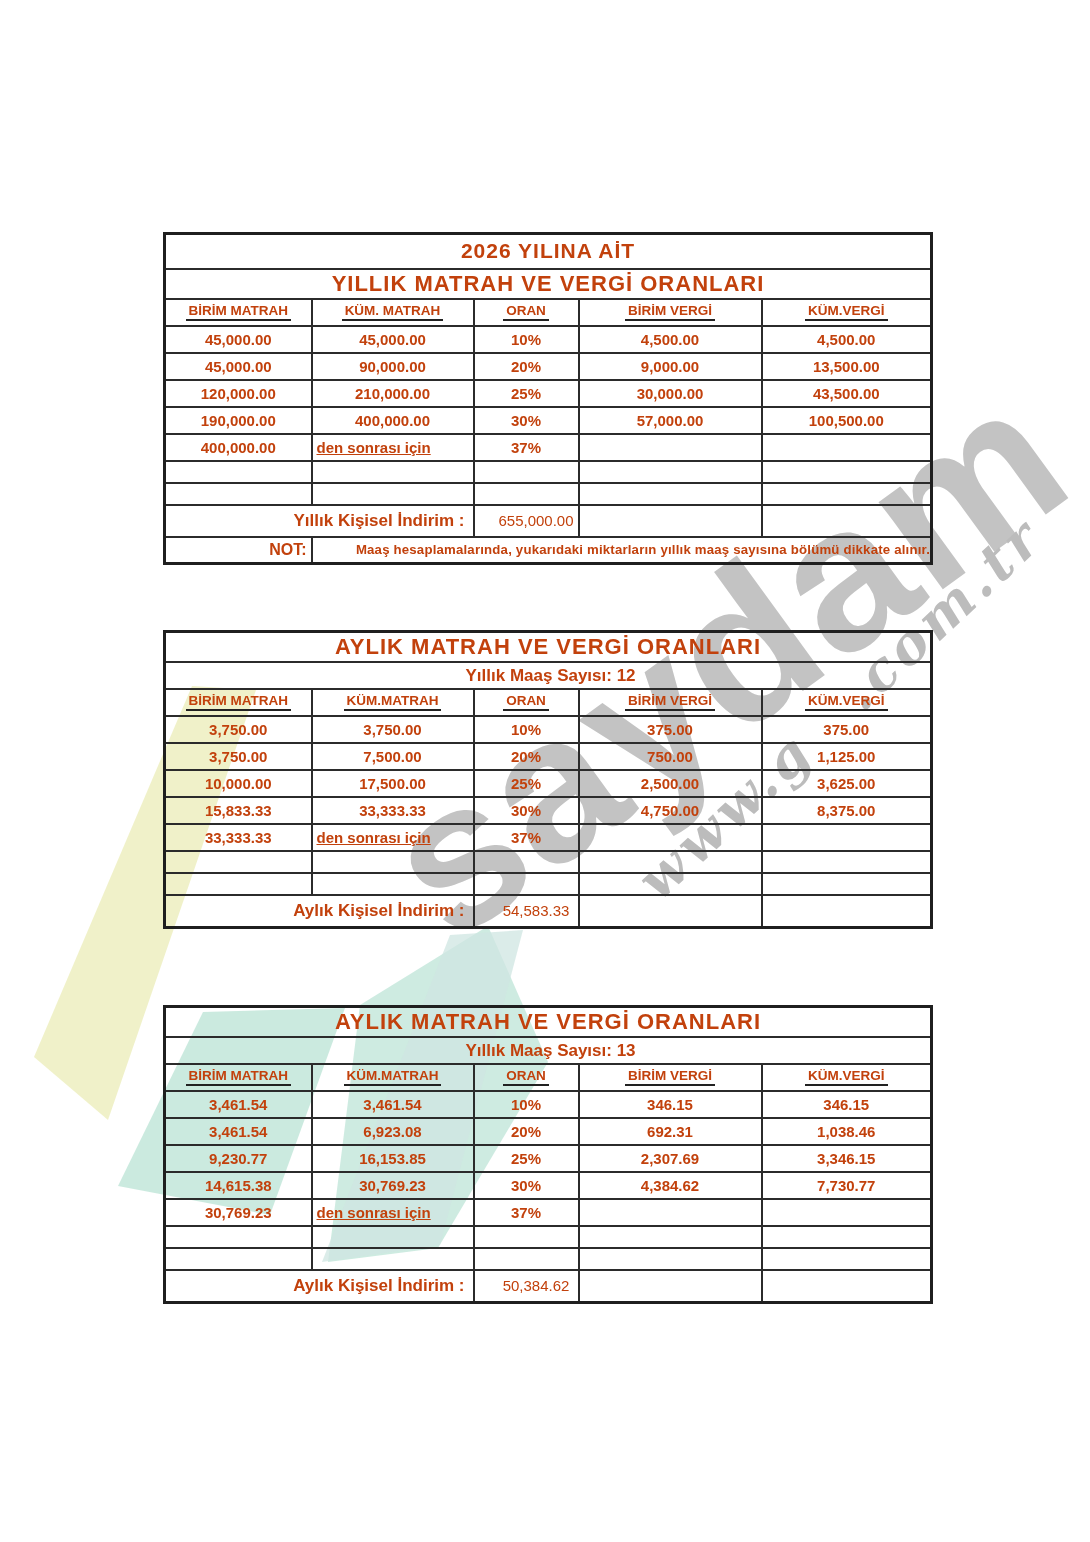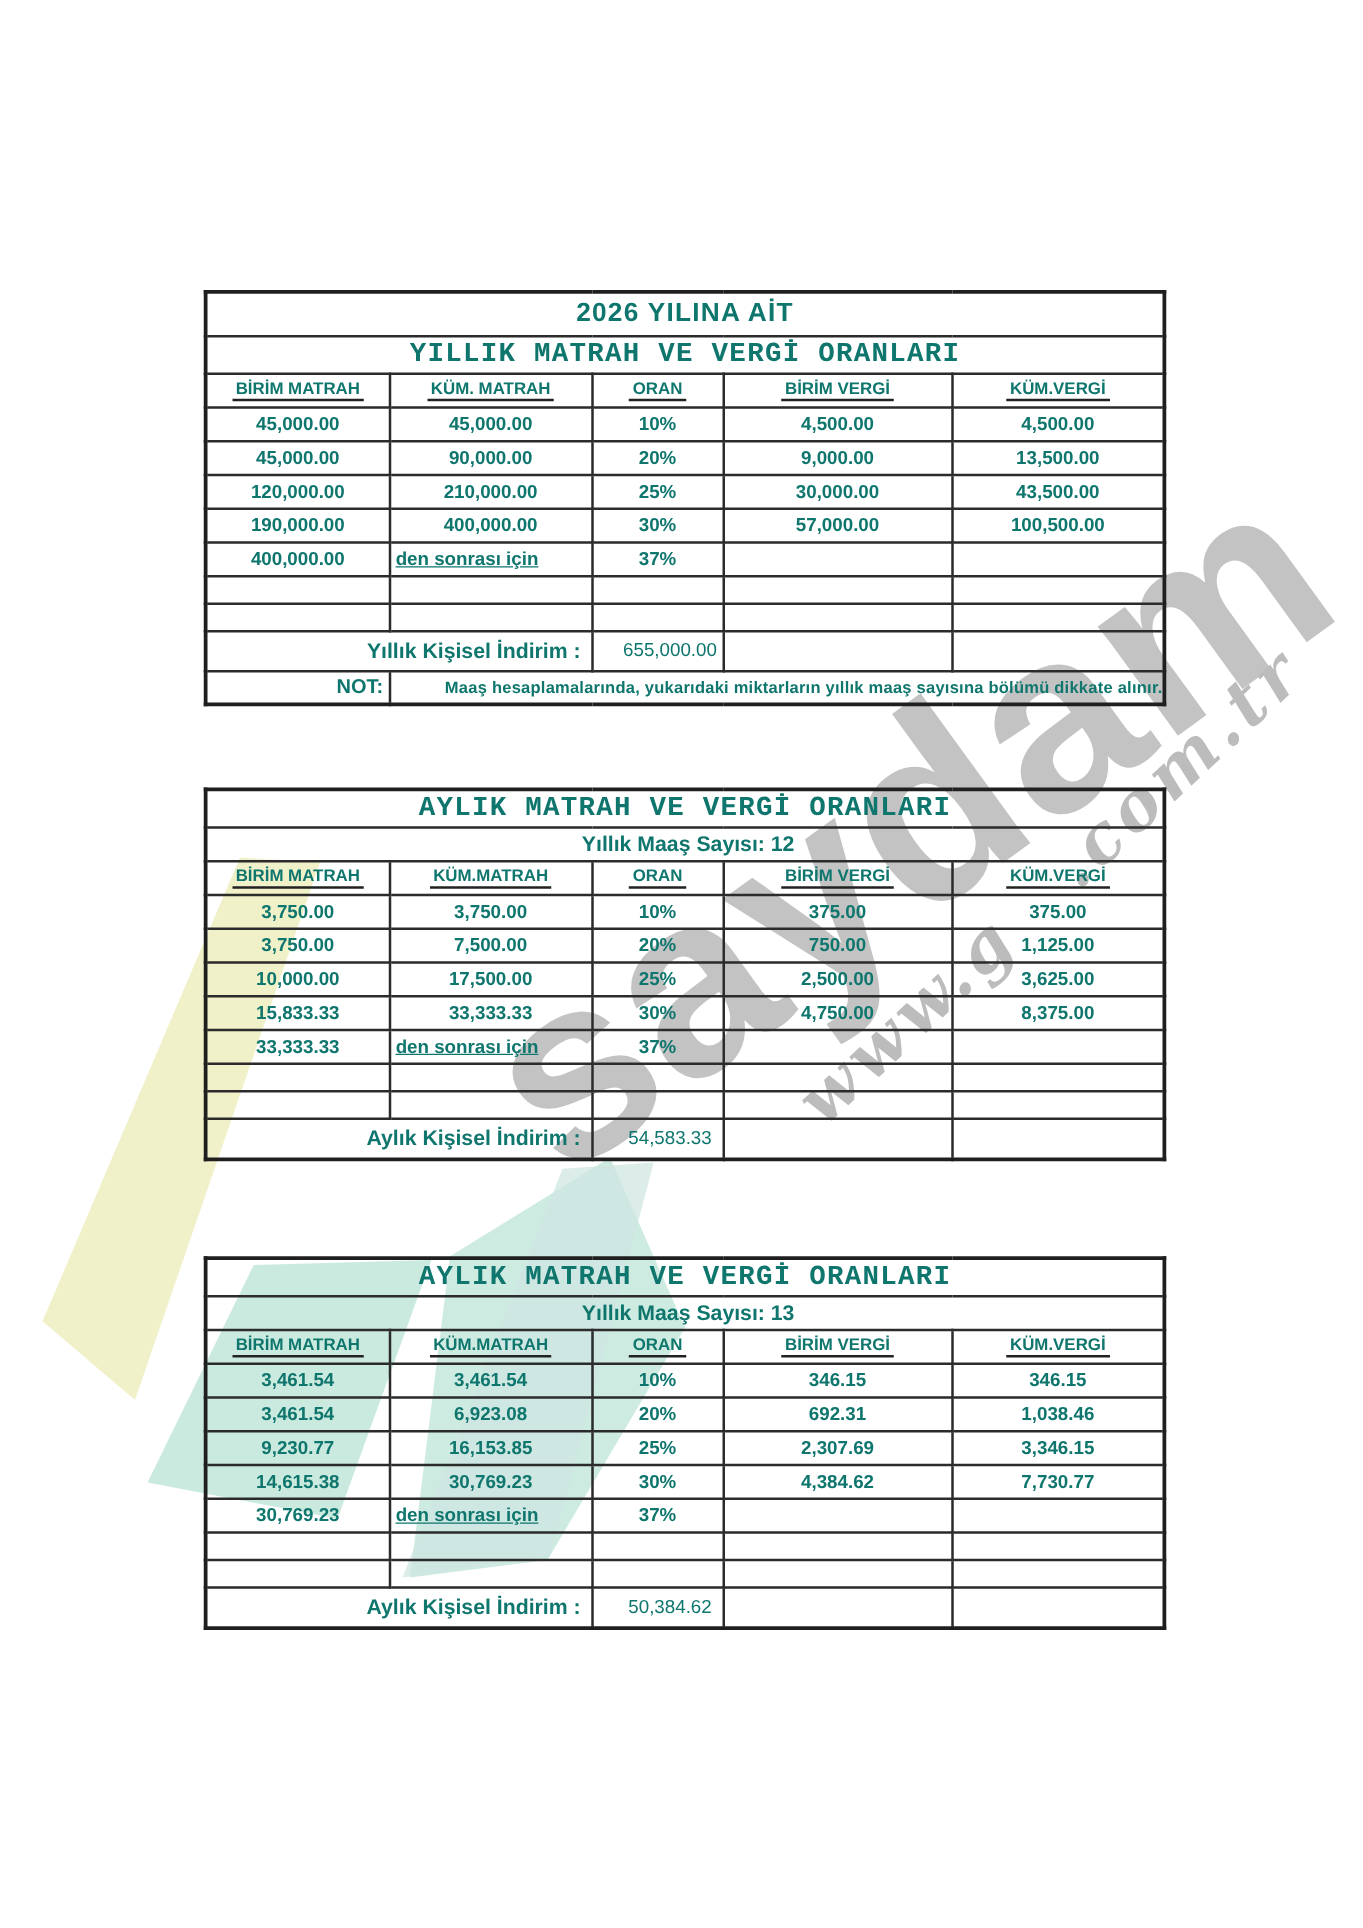--- a/index.html
+++ b/index.html
@@ -31,32 +31,32 @@
   }
 
   
   .sheet{position:absolute;z-index:1;}
   #t1{left:163px;top:232px;}
   #t2{left:163px;top:630px;}
   #t3{left:163px;top:1005px;}
 
   table{
     border-collapse:collapse;table-layout:fixed;width:767px;
-    color:#0f766e;background:transparent;
+    color:#c2410c;background:transparent;
   }
   td,th{
     border:2px solid #2b2b2b;
     padding:0;text-align:center;vertical-align:middle;
     white-space:nowrap;overflow:hidden;line-height:1.05;
     font-family:"Liberation Sans",sans-serif;
   }
   table{border:3px solid #1f1f1f;}
 
   tr.title-a td{height:33px;font-size:21px;font-weight:bold;letter-spacing:1px;}
-  tr.title-b td{height:28px;font-size:22px;font-weight:bold;letter-spacing:1px;font-family:Liberation Mono, monospace;}
+  tr.title-b td{height:28px;font-size:22px;font-weight:bold;letter-spacing:1px;}
   tr.subtitle td{height:25px;font-size:17px;font-weight:bold;text-align:center;padding-left:5px;}
   tr.head th{height:25px;font-size:13.5px;font-weight:bold;}
   .hd{display:inline-block;border-bottom:2px solid #222;padding:0 3px 1px;}
 
   tr.data-row td{height:25px;font-size:15px;font-weight:bold;}
   tr.data-row.empty td{height:20px;}
   td.lefttext{text-align:left;padding-left:4px;text-decoration:underline;}
 
   tr.indirim td{height:30px;padding-left:20px;}
   td.ind-label{text-align:right;font-size:17px;font-weight:bold;padding-right:8px;}

